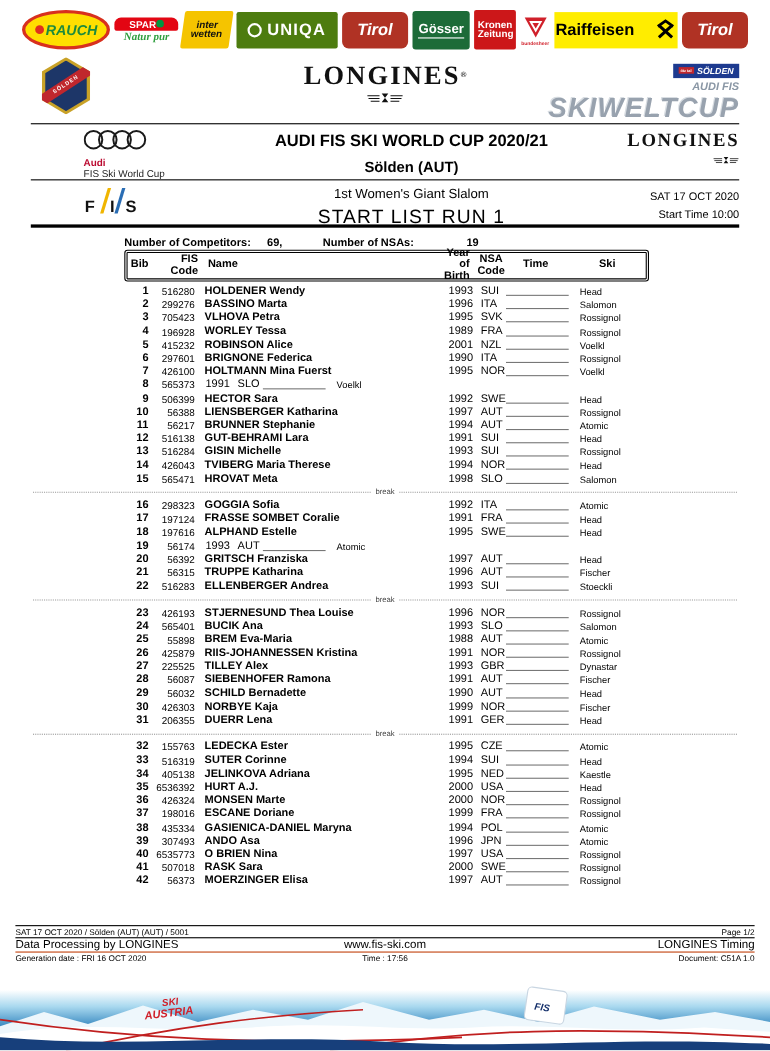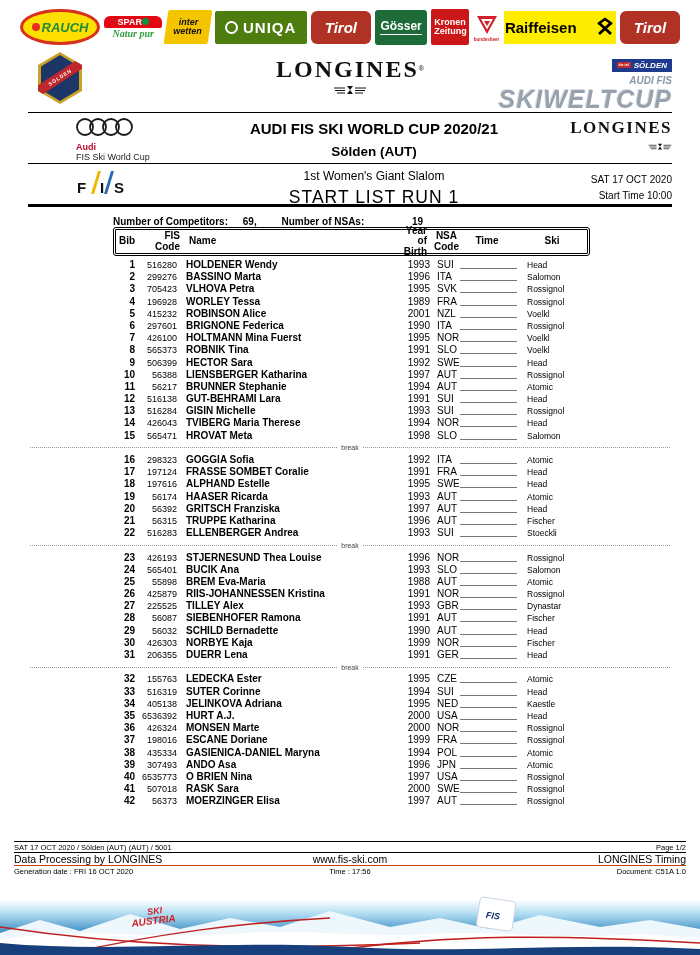--- a/index.html
+++ b/index.html
@@ -66,21 +66,21 @@
   .audi-sub { font-size:9px; color:#222; }
   .doc-title { font-weight:bold; font-size:15px; margin-top:7px; }
   .doc-loc { font-weight:bold; font-size:13.5px; margin-top:7px; }
   .longines-small .word { font-family:"Liberation Serif", serif; font-weight:bold; font-size:17px;
     letter-spacing:1.5px; color:#111; }
   .event { font-size:12px; margin-top:5px; }
   .runtitle { font-size:17.5px; letter-spacing:1px; margin-top:4px; }
   .date-line, .time-line { font-size:10px; margin-top:5px; }
   
   .infoline { position:absolute; top:216px; left:113px; font-size:10px; font-weight:bold; }
-  .infoline .v1 { margin-left:12px; } .infoline .l2 { margin-left:22px;text-align:center; } .infoline .v2 { margin-left:45px; }
+  .infoline .v1 { margin-left:12px; } .infoline .l2 { margin-left:34px;text-align:center; } .infoline .v2 { margin-left:45px; }
   
   .tablezone { position:absolute; top:227px; left:30px; right:30px; }
   .thead { margin:0 80px 0 83px; border:3px double #000; border-radius:3px; height:29px;
     display:flex; align-items:center; font-weight:bold; font-size:10px; line-height:10.5px; }
   .thead .two { display:flex; flex-direction:column; }
   .h-bib{width:22px;text-align:center;} .h-fis{width:42px;text-align:right;}
   .h-name{flex:1;padding-left:9px;} .h-yob{width:32px;text-align:right;}
   .h-nsa{width:30px;padding-left:7px;white-space:nowrap;text-align:right;} .h-time{width:60px;text-align:center;}
   .h-ski{width:70px;text-align:center;}
   .rows { margin-top:3px; }
@@ -335,21 +335,20 @@
       <span class="c-yob">1995</span>
       <span class="c-nsa">NOR</span>
       <span class="c-time">
             <span class="timeline"></span>
           </span>
       <span class="c-ski">Voelkl</span>
     </div>
         <div class="row">
       <span class="c-bib">8</span>
       <span class="c-fis">565373</span>
-      <span class="c-name">ROBNIK Tina</span>
       <span class="c-yob">1991</span>
       <span class="c-nsa">SLO</span>
       <span class="c-time">
             <span class="timeline"></span>
           </span>
       <span class="c-ski">Voelkl</span>
     </div>
         <div class="row">
       <span class="c-bib">9</span>
       <span class="c-fis">506399</span>
@@ -461,21 +460,20 @@
       <span class="c-yob">1995</span>
       <span class="c-nsa">SWE</span>
       <span class="c-time">
             <span class="timeline"></span>
           </span>
       <span class="c-ski">Head</span>
     </div>
         <div class="row">
       <span class="c-bib">19</span>
       <span class="c-fis">56174</span>
-      <span class="c-name">HAASER Ricarda</span>
       <span class="c-yob">1993</span>
       <span class="c-nsa">AUT</span>
       <span class="c-time">
             <span class="timeline"></span>
           </span>
       <span class="c-ski">Atomic</span>
     </div>
         <div class="row">
       <span class="c-bib">20</span>
       <span class="c-fis">56392</span>

